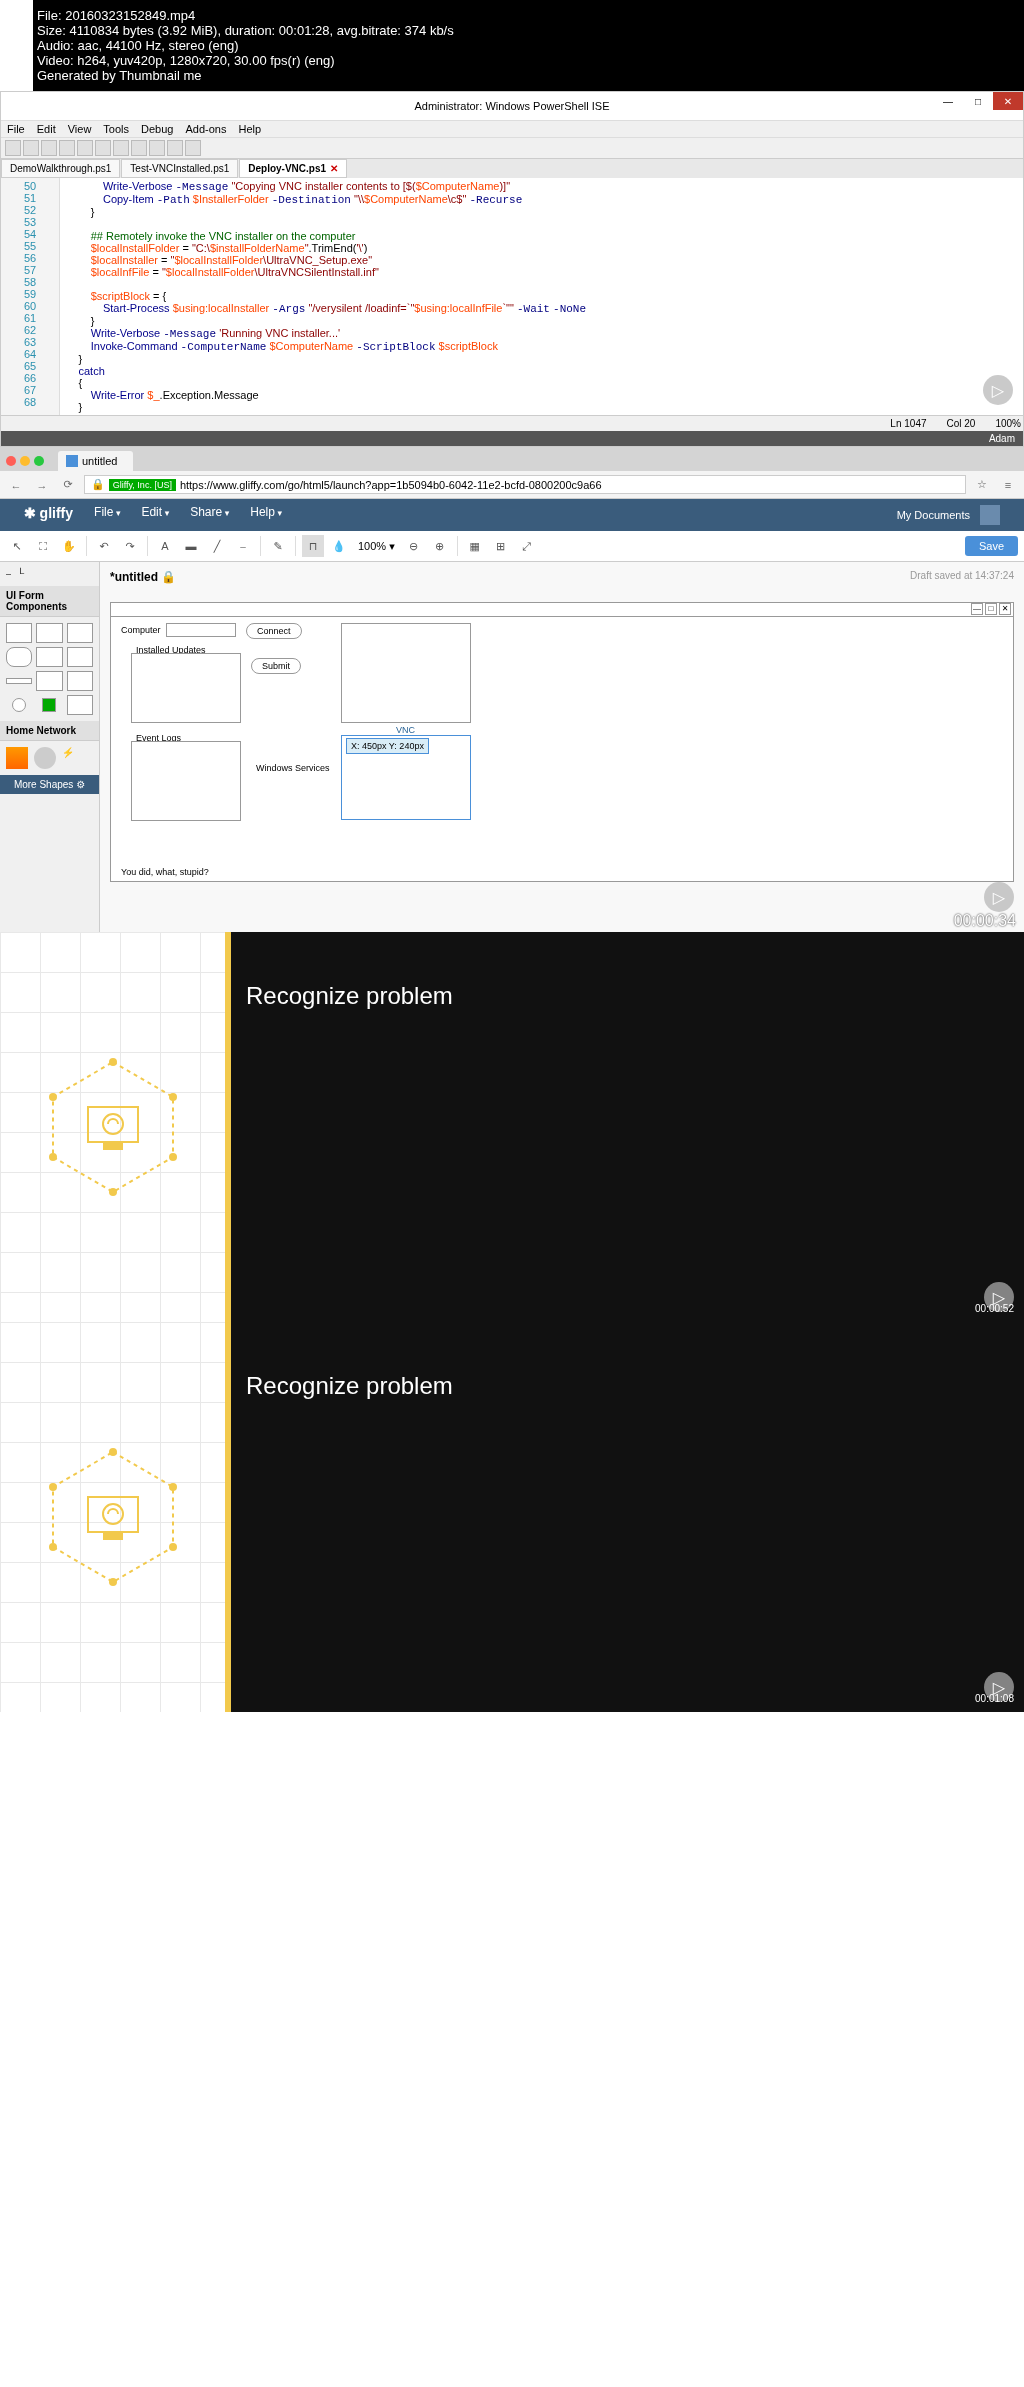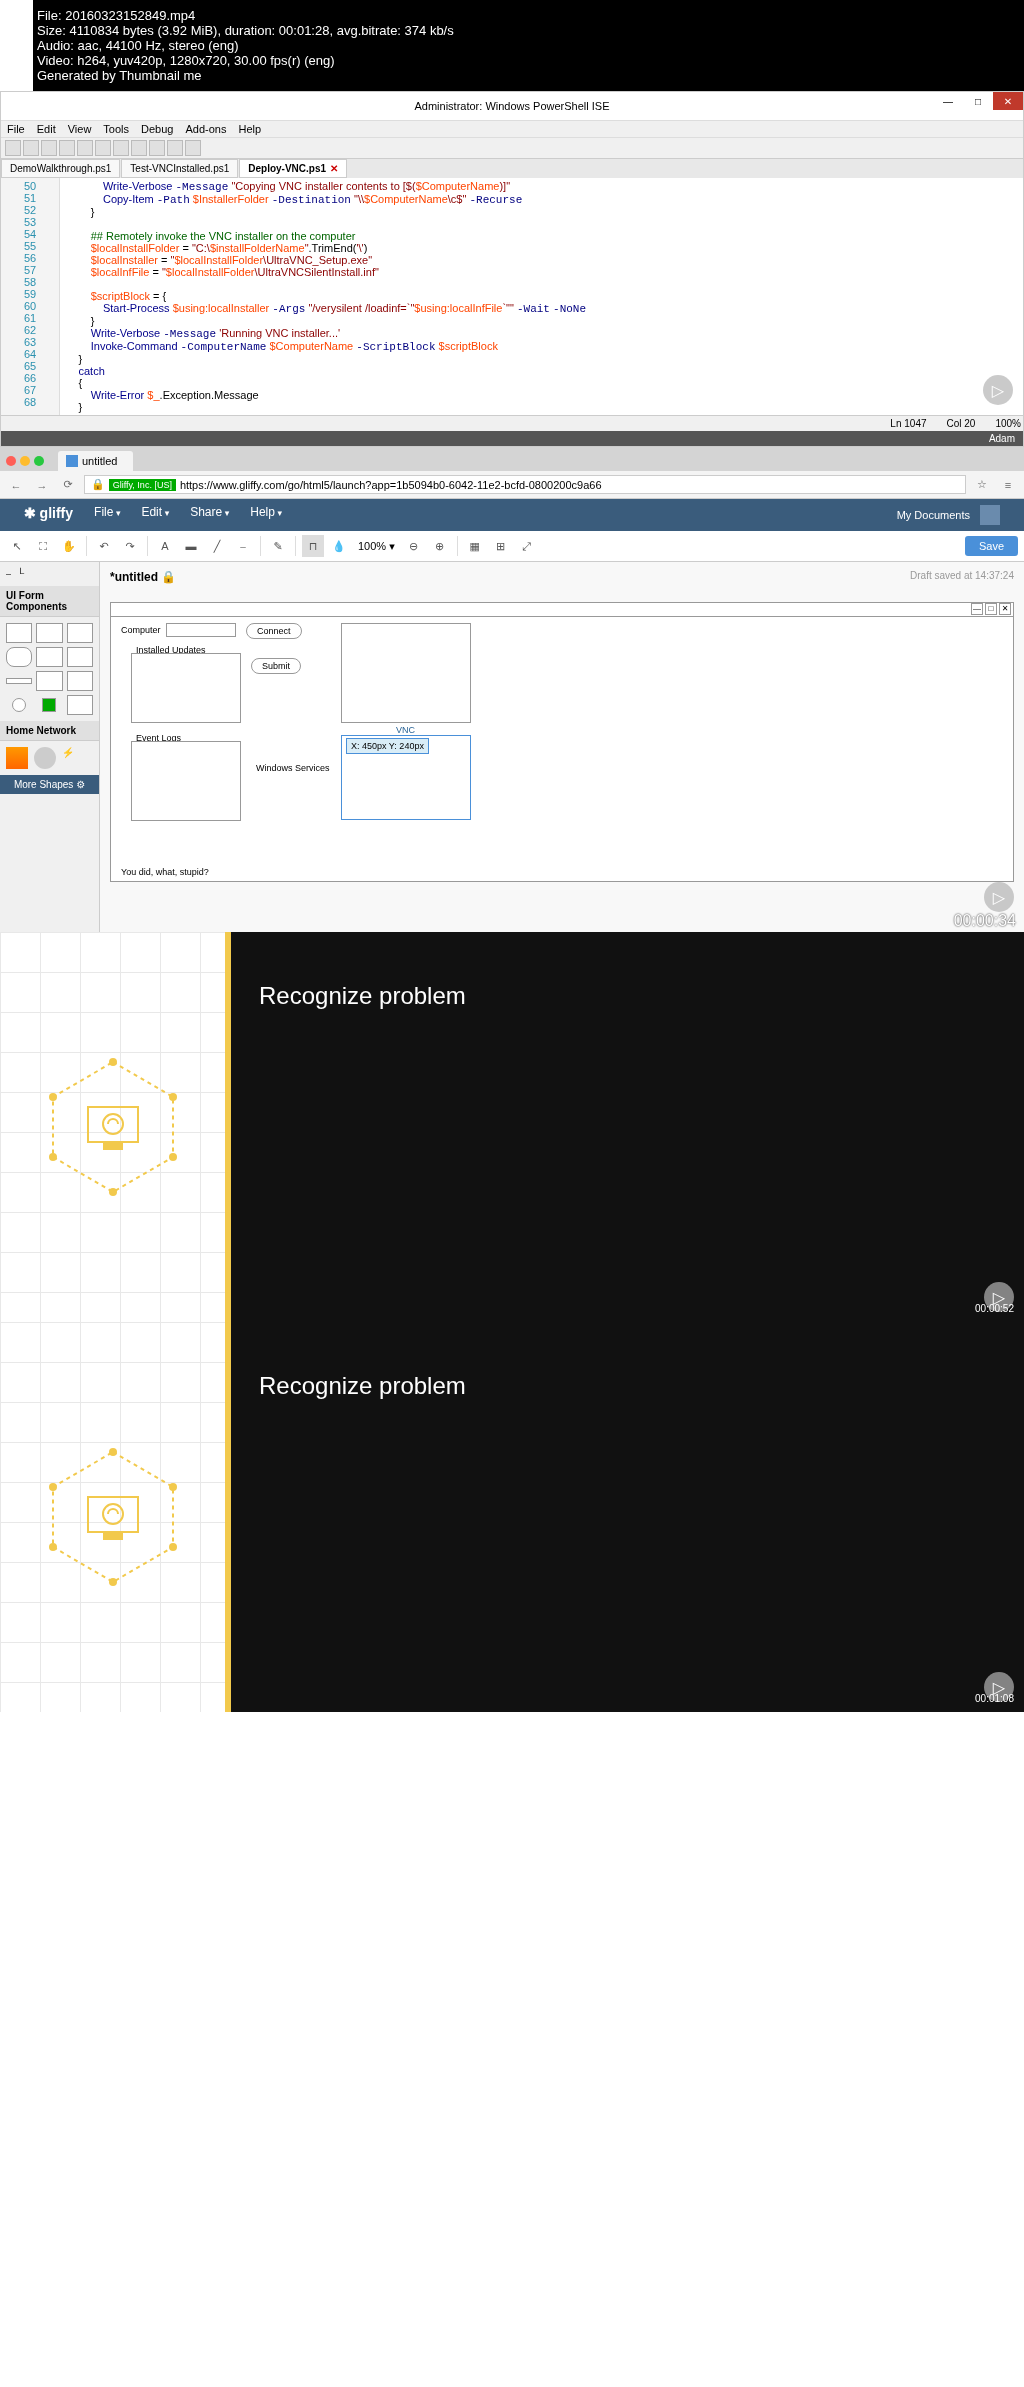--- a/index.html
+++ b/index.html
@@ -72,21 +72,21 @@
 .wireframe .lbl { position: absolute; font-size: 9px; }
 .wireframe .box { position: absolute; border: 1px solid #999; background: #fff; }
 .wireframe .btn { position: absolute; border: 1px solid #999; border-radius: 10px; padding: 2px 10px; font-size: 9px; background: #fff; }
 .wireframe .vnc-label { position: absolute; color: #2a6496; font-size: 9px; }
 .wireframe .tooltip { position: absolute; background: #d9edf7; border: 1px solid #4a90d9; padding: 2px 4px; font-size: 9px; }
 .gliffy-timestamp { position: absolute; bottom: 2px; right: 8px; color: #fff; font-size: 16px; text-shadow: 0 0 2px #000; }
 .play-overlay { position: absolute; bottom: 10px; right: 10px; width: 30px; height: 30px; background: rgba(180,180,180,0.7); border-radius: 50%; display: flex; align-items: center; justify-content: center; color: #fff; }
 .slide { height: 390px; display: flex; position: relative; }
 .slide-left { width: 225px; background: #fff; position: relative; overflow: hidden; }
 .slide-left svg.hex { position: absolute; left: 50%; top: 50%; transform: translate(-50%, -50%); }
-.slide-right { flex: 1; background: #111; color: #fff; padding: 50px 28px; font-size: 24px; font-weight: 300; border-left: 6px solid #f2c94c; }
+.slide-right { flex: 1; background: #111; color: #fff; padding: 50px 15px; font-size: 24px; font-weight: 300; border-left: 6px solid #f2c94c; }
 .slide-ts { position: absolute; bottom: 8px; right: 10px; color: #fff; font-size: 10px; }
 
 
 .pattern-bg { background-image:
   linear-gradient(#e8e8e8 1px, transparent 1px),
   linear-gradient(90deg, #e8e8e8 1px, transparent 1px);
   background-size: 40px 40px; }
 </style>
 </head>
 <body>

